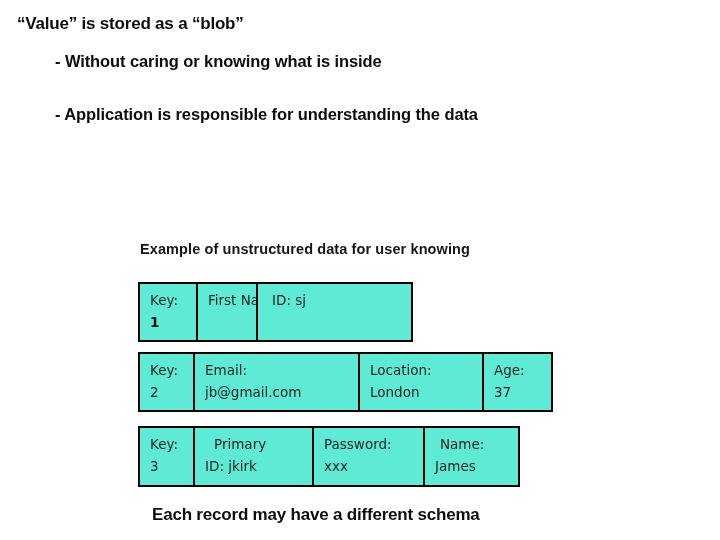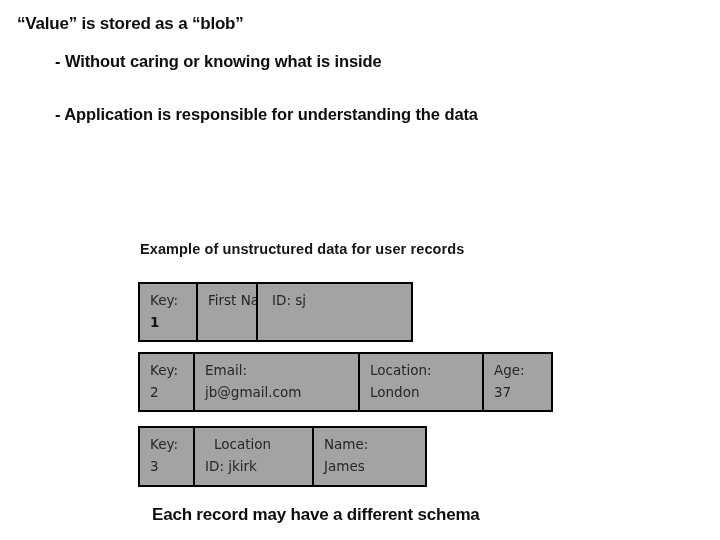--- a/index.html
+++ b/index.html
@@ -27,21 +27,21 @@
     font-size: 16.5px; font-weight: 700; line-height: 25px;
     letter-spacing: -0.1px; color: #C00000; white-space: nowrap;
   }
   .diagram-title {
     position: absolute; left: 140px; top: 241px;
     font-size: 14.5px; font-weight: 700; letter-spacing: 0.1px;
     color: #161616; white-space: nowrap;
   }
   .t-row {
     position: absolute; display: flex; align-items: stretch;
-    border: 2px solid #000000; background: #a3a3a3;
+    border: 2px solid #000000; background: #5eead4;
     font-family: "DejaVu Sans", sans-serif;
     font-size: 13.5px; color: #262626; line-height: 22px;
   }
   #row1 { left: 138px; top: 282px; height: 56px; }
   #row2 { left: 138px; top: 352px; height: 56px; }
   #row3 { left: 138px; top: 426px; height: 57px; }
   .t-cell {
     box-sizing: border-box;
     border-right: 2px solid #000000;
     padding: 5px 4px 0 10px;
@@ -76,21 +76,21 @@
 
 <div class="slide">
 
   <div class="title">“Value” is stored as a “blob”</div>
 
   <div class="bullet bullet-1">- Without caring or knowing what is inside</div>
 
   <div class="bullet bullet-2">- Application is responsible for understanding the data</div>
 
 
-  <div class="diagram-title">Example of unstructured data for user records</div>
+  <div class="diagram-title">Example of unstructured data for user knowing</div>
 
   <div class="t-row" id="row1">
       <div class="t-cell">
         <div class="line">Key:</div>
         <div class="line">1</div>
       </div>
       <div class="t-cell">
         <div class="line">First Name: Sam</div>
       </div>
       <div class="t-cell">
@@ -114,22 +114,26 @@
         <div class="line">Age:</div>
         <div class="line">37</div>
       </div>
     </div>
   <div class="t-row" id="row3">
       <div class="t-cell">
         <div class="line">Key:</div>
         <div class="line">3</div>
       </div>
       <div class="t-cell">
-        <div class="line">Location</div>
+        <div class="line">Primary</div>
         <div class="line">ID: jkirk</div>
+      </div>
+      <div class="t-cell">
+        <div class="line">Password:</div>
+        <div class="line">xxx</div>
       </div>
       <div class="t-cell">
         <div class="line">Name:</div>
         <div class="line">James</div>
       </div>
     </div>
 
   <div class="footer">Each record may have a different schema</div>
 
 </div>

